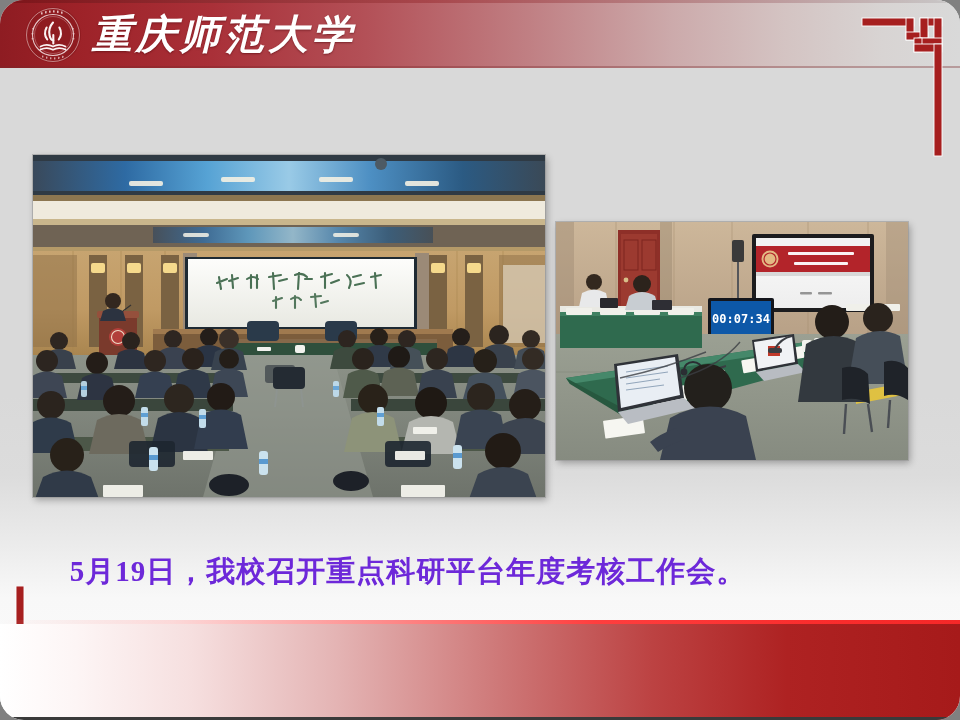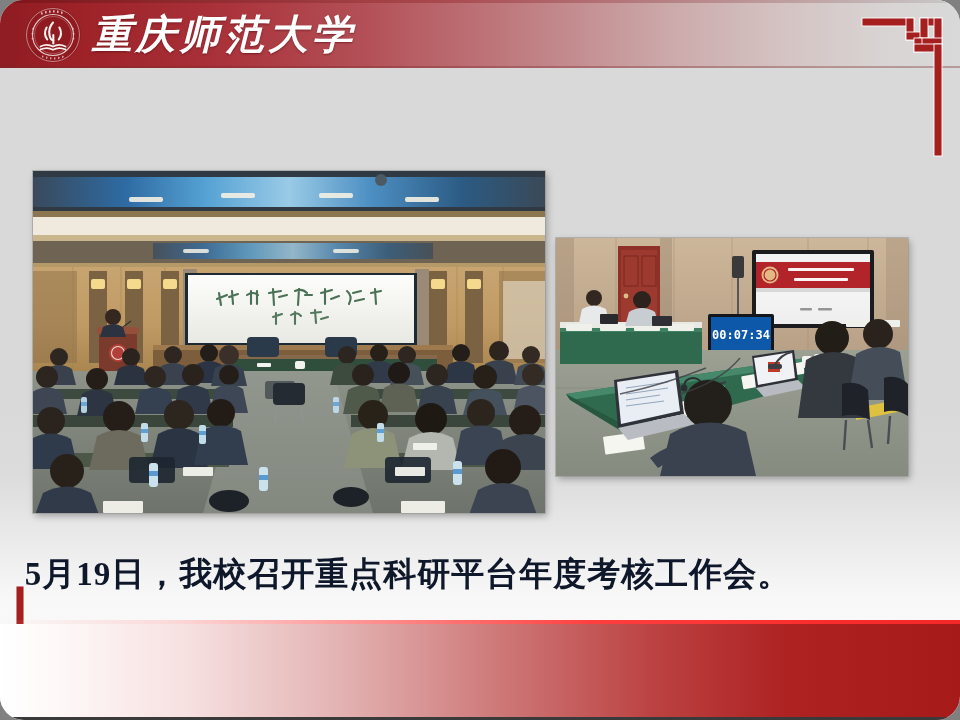--- a/index.html
+++ b/index.html
@@ -113,21 +113,20 @@
   }
   .ornament-tr svg, .ornament-bl svg { display: block; }
 
   
   .photo {
     position: absolute;
     background: #ffffff;
     box-shadow: 0 0 0 1px rgba(150,150,150,0.55),
                 2px 3px 7px rgba(0,0,0,0.30);
     overflow: hidden;
-    margin-top: 16px;
   }
   .photo-left {
     left: 33px;
     top: 155px;
     width: 512px;
     height: 342px;
   }
   .photo-right {
     left: 556px;
     top: 222px;
@@ -137,23 +136,23 @@
   .photo svg { display: block; width: 100%; height: 100%; }
 
   
   .caption {
     position: absolute;
     left: 0;
     top: 552px;
     width: 816px;
     text-align: center;
     font-family: "Liberation Serif", "DejaVu Serif", serif;
-    font-size: 33px;
+    font-size: 29px;
     font-weight: bold;
-    color: #0f172a;
+    color: #6d28d9;
     letter-spacing: 1px;
     white-space: nowrap;
   }
 
   
   .bottom-band {
     position: absolute;
     left: 0;
     bottom: 0;
     width: 960px;

